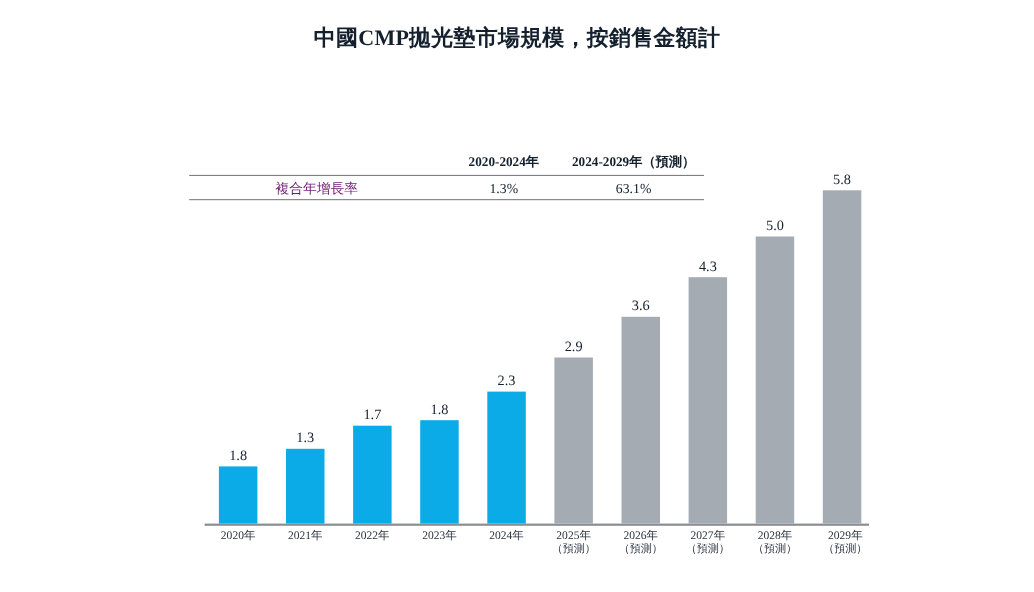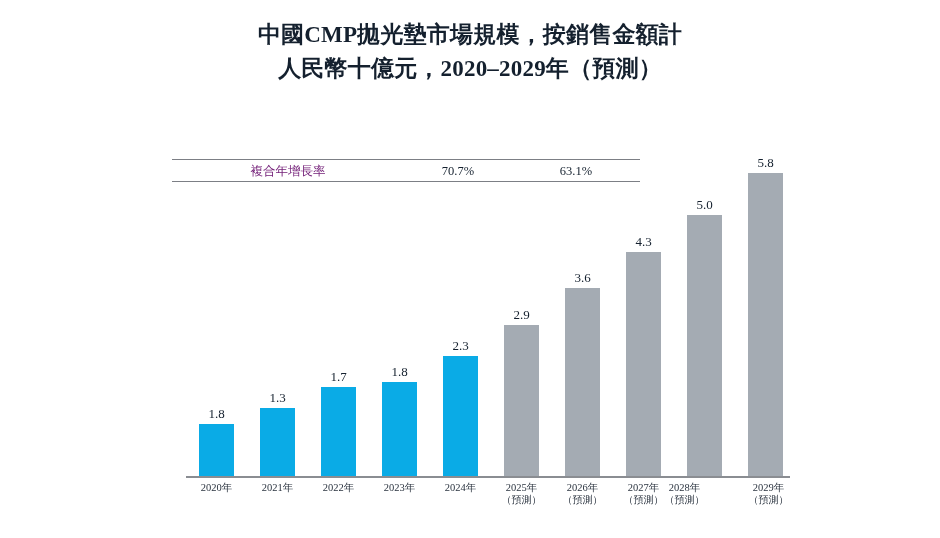--- a/index.html
+++ b/index.html
@@ -17,21 +17,21 @@
   }
 
   
   #chart-title {
     position: absolute;
     left: 0;
     top: 18px;
     width: 940px;
     text-align: center;
     font-weight: bold;
-    font-size: 23px;
+    font-size: 20px;
     line-height: 34px;
     letter-spacing: 0.2px;
     color: #14202e;
   }
   #chart-title .line { display: block; white-space: nowrap; }
 
   
   #cagr-table {
     position: absolute;
     left: 172px;
@@ -143,31 +143,35 @@
     line-height: 12px;
     color: #2a333f;
   }
   .xtick .sub { display: block; font-size: 10px; }
 </style>
 </head>
 <body>
 
 <div id="chart-title">
   <span class="line">中國CMP拋光墊市場規模，按銷售金額計</span>
-  <span class="line">人民幣十億元，2020–2029年（預測）</span>
 </div>
 
 <div id="cagr-table">
   <div class="rule top"></div>
   <div class="rule bottom"></div>
 
+  <div class="hdr-row">
+    <div class="c-label"></div>
+    <div class="c-a">2020-2024年</div>
+    <div class="c-b">2024-2029年（預測）</div>
+  </div>
 
   <div class="val-row">
     <div class="c-label">複合年增長率</div>
-    <div class="c-a">70.7%</div>
+    <div class="c-a">1.3%</div>
     <div class="c-b">63.1%</div>
   </div>
 </div>
 
 <div id="plot">
   <div id="axis-line"></div>
   <div id="bars-container">
       <div class="bar-slot" style="left: 0px;">
         <div class="bar actual" title="2020年 : 1.0" style="height: 52px;"></div>
         <div class="bar-value" style="bottom: 55px;">1.8</div>
@@ -213,15 +217,15 @@
 
 <div id="xlabels">
     <div class="xtick" style="left: 0px;"><span>2020年</span></div>
     <div class="xtick" style="left: 61px;"><span>2021年</span></div>
     <div class="xtick" style="left: 122px;"><span>2022年</span></div>
     <div class="xtick" style="left: 183px;"><span>2023年</span></div>
     <div class="xtick" style="left: 244px;"><span>2024年</span></div>
     <div class="xtick" style="left: 305px;"><span>2025年</span><span class="sub">（預測）</span></div>
     <div class="xtick" style="left: 366px;"><span>2026年</span><span class="sub">（預測）</span></div>
     <div class="xtick" style="left: 427px;"><span>2027年</span><span class="sub">（預測）</span></div>
-    <div class="xtick" style="left: 468px;"><span>2028年</span><span class="sub">（預測）</span></div>
+    <div class="xtick" style="left: 488px;"><span>2028年</span><span class="sub">（預測）</span></div>
     <div class="xtick" style="left: 552px;"><span>2029年</span><span class="sub">（預測）</span></div>
   </div>
 
 </body></html>

